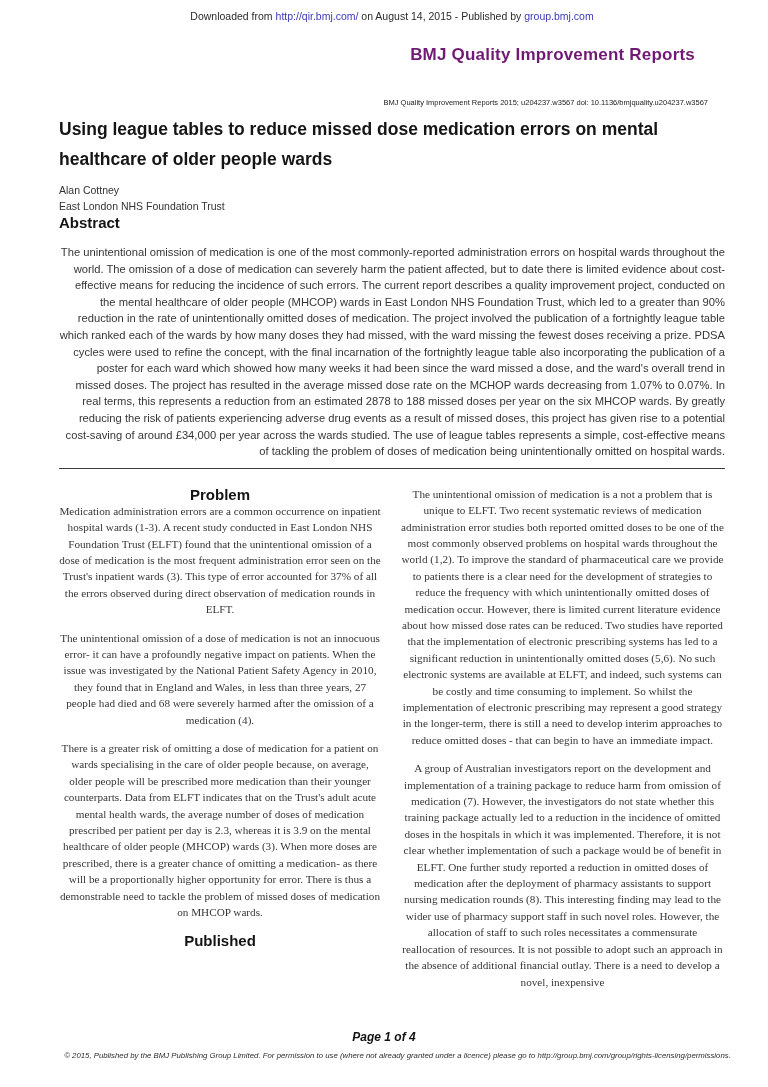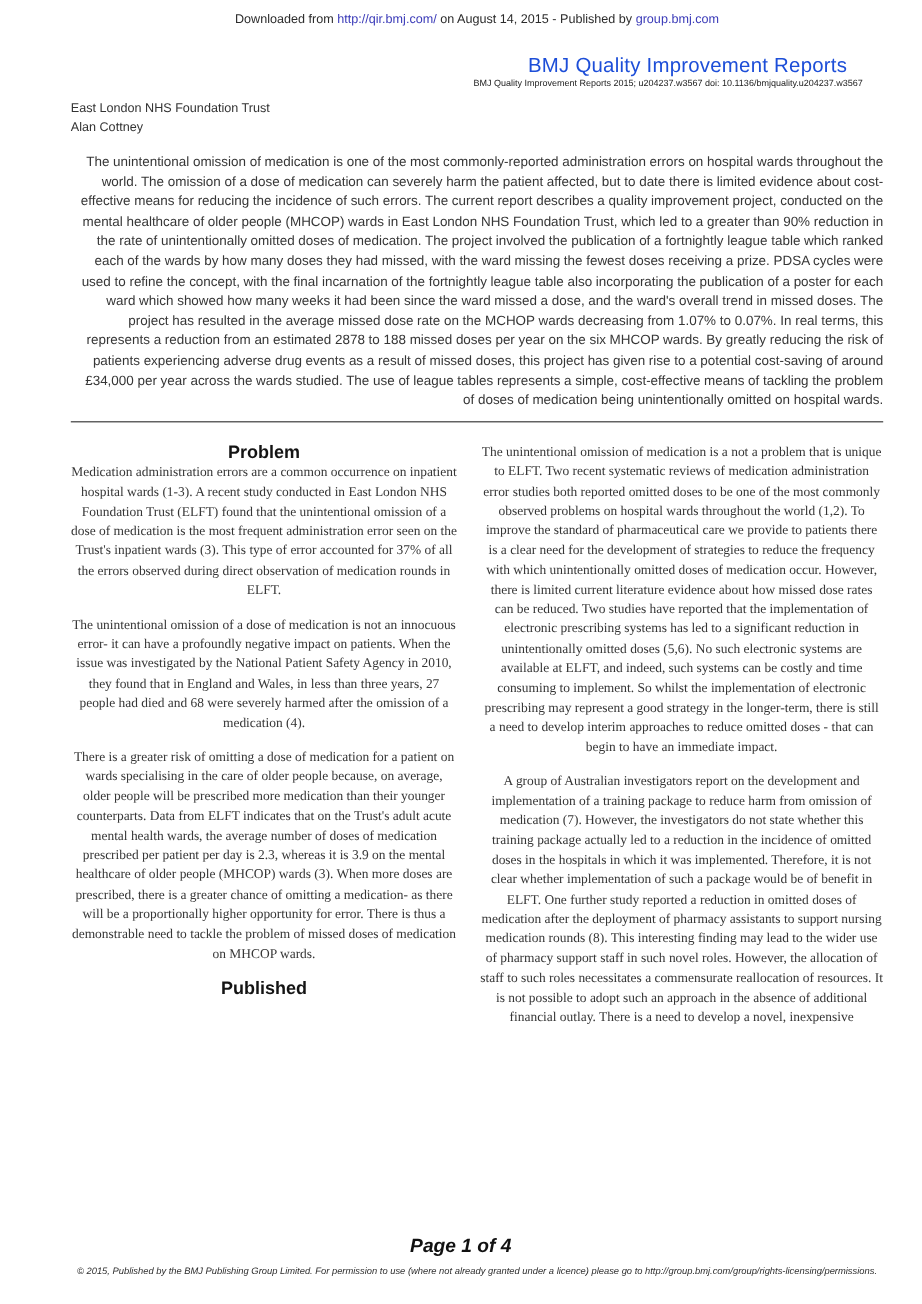--- a/index.html
+++ b/index.html
@@ -1,38 +1,38 @@
 <!DOCTYPE html>
 <html><head>
 <meta charset="utf-8">
 <style>
   html, body { margin: 0; padding: 0; background: #ffffff; }
   body {
     width: 768px; height: 1087px; position: relative; overflow: hidden;
     font-family: "Liberation Sans", "DejaVu Sans", sans-serif;
     color: #2e2e2e;
   }
-  .page { padding: 0 32px 0 59px; }
+  .page { padding: 0 43px 0 59px; }
 
   .download-line {
     padding-top: 10px; text-align: center;
     font-size: 10.5px; color: #2b2b2b;
   }
   .download-line a {
     color: #3a3ab8; text-decoration: none; cursor: pointer;
   }
 
   .masthead {
     margin-top: 23px; margin-right: 30px;
-    text-align: right; font-weight: normal; font-size: 17px; color: #1d4ed8;
+    text-align: right; font-weight: bold; font-size: 17px; color: #701a75;
     letter-spacing: 0.2px;
   }
 
   .citation {
-    margin-right: 17px;
+    margin-top: 33px; margin-right: 17px;
     text-align: right; font-size: 7.5px; color: #222;
   }
 
   .title {
     margin-top: 7px; max-width: 660px;
     font-size: 17.5px; font-weight: bold; line-height: 30px; color: #151515;
   }
 
   .byline { margin-top: 9px; font-size: 10.5px; line-height: 15.5px; color: #333; }
 
@@ -56,45 +56,47 @@
   .col p {
     margin: 0 0 12px 0; font-size: 11.2px; line-height: 16.4px; color: #363636; font-family: Liberation Serif, serif;
   }
   .problem-heading { margin-bottom: 22px; }
   .background-heading { margin-top: 12px; }
 
   .footer {
     position: absolute; top: 1030px; left: 0; right: 0; text-align: center;
   }
   .page-label {
-    font-size: 16px; font-weight: bold; font-style: italic; color: #111;
+    font-size: 12px; font-weight: bold; font-style: italic; color: #111;
   }
   .copyright {
     margin-top: 7px; font-size: 7.8px; font-style: italic; color: #2e2e2e; padding-left: 27px;
   }
 </style>
 </head>
 <body>
 
 <div class="page">
 
   <div class="download-line">
     <span>Downloaded from </span><a href="#">http://qir.bmj.com/</a><span> on August 14, 2015 - Published by </span><a href="#">group.bmj.com</a>
   </div>
 
   <div class="masthead">BMJ Quality Improvement Reports</div>
 
   <div class="citation">BMJ Quality Improvement Reports 2015; u204237.w3567 doi: 10.1136/bmjquality.u204237.w3567</div>
 
+  <div class="title">Using league tables to reduce missed dose medication errors on mental healthcare of older people wards</div>
 
   <div class="byline">
+    <div>Alan Cottney</div>
     <div>East London NHS Foundation Trust</div>
-    <div>Alan Cottney</div>
   </div>
 
+  <h2 class="section abstract-heading">Abstract</h2>
 
   <div class="abstract-text">The unintentional omission of medication is one of the most commonly-reported administration errors on hospital wards throughout the world. The omission of a dose of medication can severely harm the patient affected, but to date there is limited evidence about cost-effective means for reducing the incidence of such errors. The current report describes a quality improvement project, conducted on the mental healthcare of older people (MHCOP) wards in East London NHS Foundation Trust, which led to a greater than 90% reduction in the rate of unintentionally omitted doses of medication. The project involved the publication of a fortnightly league table which ranked each of the wards by how many doses they had missed, with the ward missing the fewest doses receiving a prize. PDSA cycles were used to refine the concept, with the final incarnation of the fortnightly league table also incorporating the publication of a poster for each ward which showed how many weeks it had been since the ward missed a dose, and the ward's overall trend in missed doses. The project has resulted in the average missed dose rate on the MCHOP wards decreasing from 1.07% to 0.07%. In real terms, this represents a reduction from an estimated 2878 to 188 missed doses per year on the six MHCOP wards. By greatly reducing the risk of patients experiencing adverse drug events as a result of missed doses, this project has given rise to a potential cost-saving of around £34,000 per year across the wards studied. The use of league tables represents a simple, cost-effective means of tackling the problem of doses of medication being unintentionally omitted on hospital wards.</div>
 
   <hr class="rule">
 
   <div class="columns">
     <div class="col col-left">
       <h2 class="section problem-heading">Problem</h2>
       <p>Medication administration errors are a common occurrence on inpatient hospital wards (1-3). A recent study conducted in East London NHS Foundation Trust (ELFT) found that the unintentional omission of a dose of medication is the most frequent administration error seen on the Trust's inpatient wards (3). This type of error accounted for 37% of all the errors observed during direct observation of medication rounds in ELFT.</p>
       <p>The unintentional omission of a dose of medication is not an innocuous error- it can have a profoundly negative impact on patients. When the issue was investigated by the National Patient Safety Agency in 2010, they found that in England and Wales, in less than three years, 27 people had died and 68 were severely harmed after the omission of a medication (4).</p>

